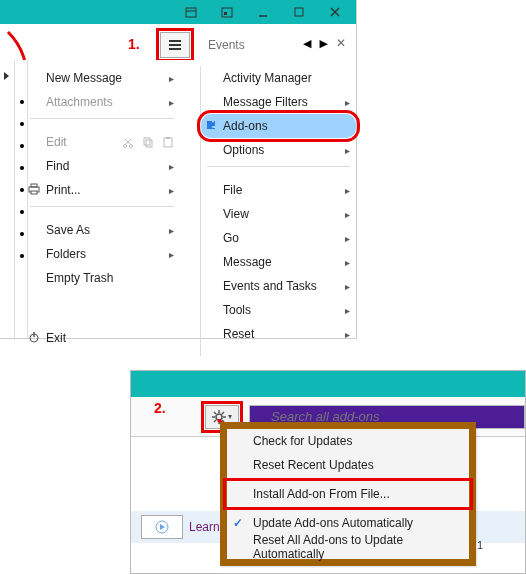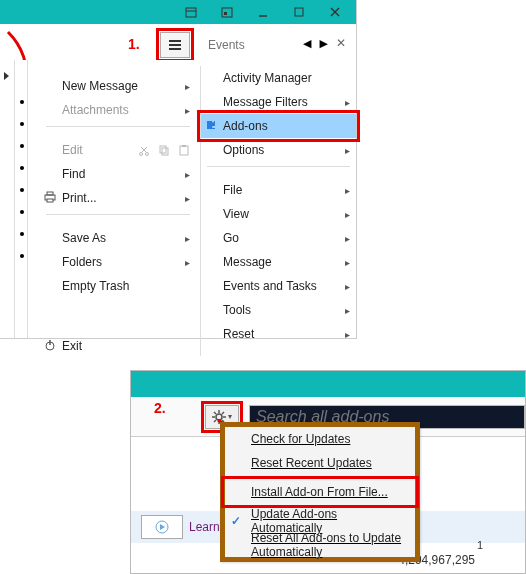--- a/index.html
+++ b/index.html
@@ -66,23 +66,22 @@
   }
   .left-gutter::before {
     content: "";
     position:absolute; left:14px; top:0; width:1px; height:100%;
     border-left: 1px solid #ddd;
   }
   .dot { width:4px; height:4px; border-radius:50%; background:#000; position:absolute; left:20px;}
   .tri { position:absolute; left:4px; width:0;height:0; border-top:4px solid transparent; border-bottom:4px solid transparent; border-left:5px solid #333;}
   .menu-col1 {
     position: absolute;
-    left: 40px; top: 6px;
+    left: 24px; top: 6px;
     width: 156px;
-    margin-top: 8px;
   }
   .menu-col2 {
     position: absolute;
     left: 200px; top: 6px;
     width: 156px;
     border-left: 1px solid #ddd;
     height: 290px;
   }
   .menu-item {
     height: 24px;
@@ -96,20 +95,21 @@
   .menu-item .chev {
     position: absolute; right: 6px;
     color: #555;
     font-size: 10px;
   }
   .menu-item .lead-icon {
     position:absolute; left:2px; width:16px; text-align:center;
   }
   .menu-item.selected {
     background: #9fd3ff;
+    border-radius: 10px;
   }
   .sep { height: 8px; border-top: 1px solid #ddd; margin: 4px 6px; }
   .icon-row {
     display:flex; gap:8px; position:absolute; right:6px;
   }
   .step-label {
     position: absolute;
     font-weight: bold;
     color: #e60000;
     font-size: 14px;
@@ -141,34 +141,33 @@
     border: 1px solid #aaa;
     background: #f0f0f0;
     display:flex; align-items:center; justify-content:center;
     gap:2px;
   }
   .search-addons {
     flex: 1;
     margin-left: 6px;
     height: 24px;
     border: 1px solid #bbb;
-    padding: 0 6px;
+    padding: 0 21px;
     font-style: italic;
     color: #888;
-    font-size: 16px;
-    background:#0f172a;
+    font-size: 13px;
+    background:#4c1d95;
   }
   .dropdown2 {
     position: absolute;
     left: 220px; top: 422px;
-    width: 200px;
+    width: 256px;
     background: #f4f4f4;
-    border: 5px solid #a16207;
+    border: 7px solid #a16207;
     box-shadow: 1px 1px 2px rgba(0,0,0,0.15);
-    text-decoration: underline;
   }
   .dd-item {
     height: 24px;
     display:flex; align-items:center;
     padding: 0 8px 0 26px;
     position:relative;
     color:#222;
   }
   .dd-sep { border-top: 1px solid #ccc; margin: 2px 4px; }
   .dd-item .check { position:absolute; left:6px; color:#2a7de1; font-weight:bold;}

